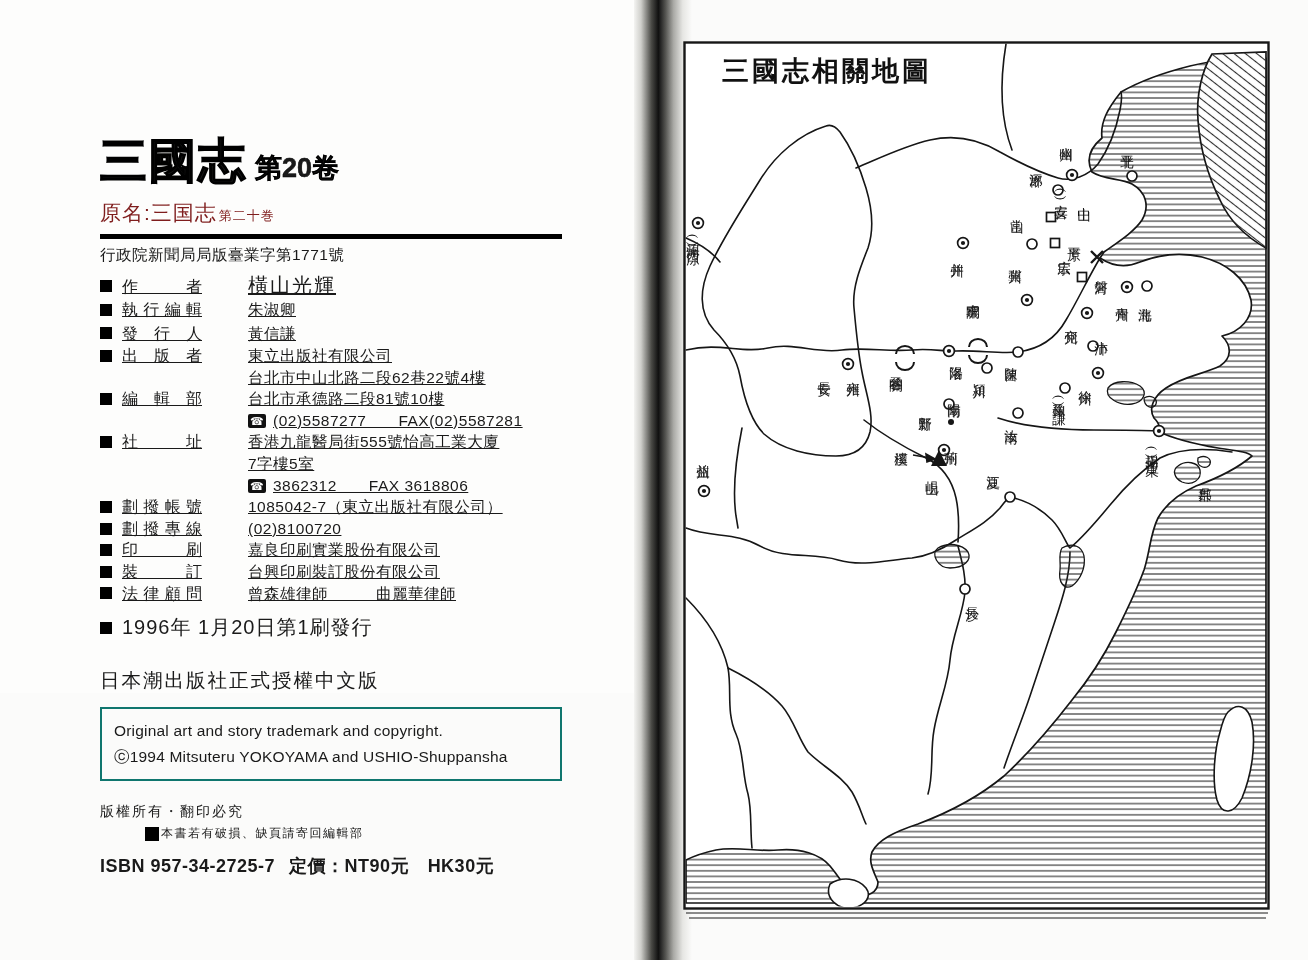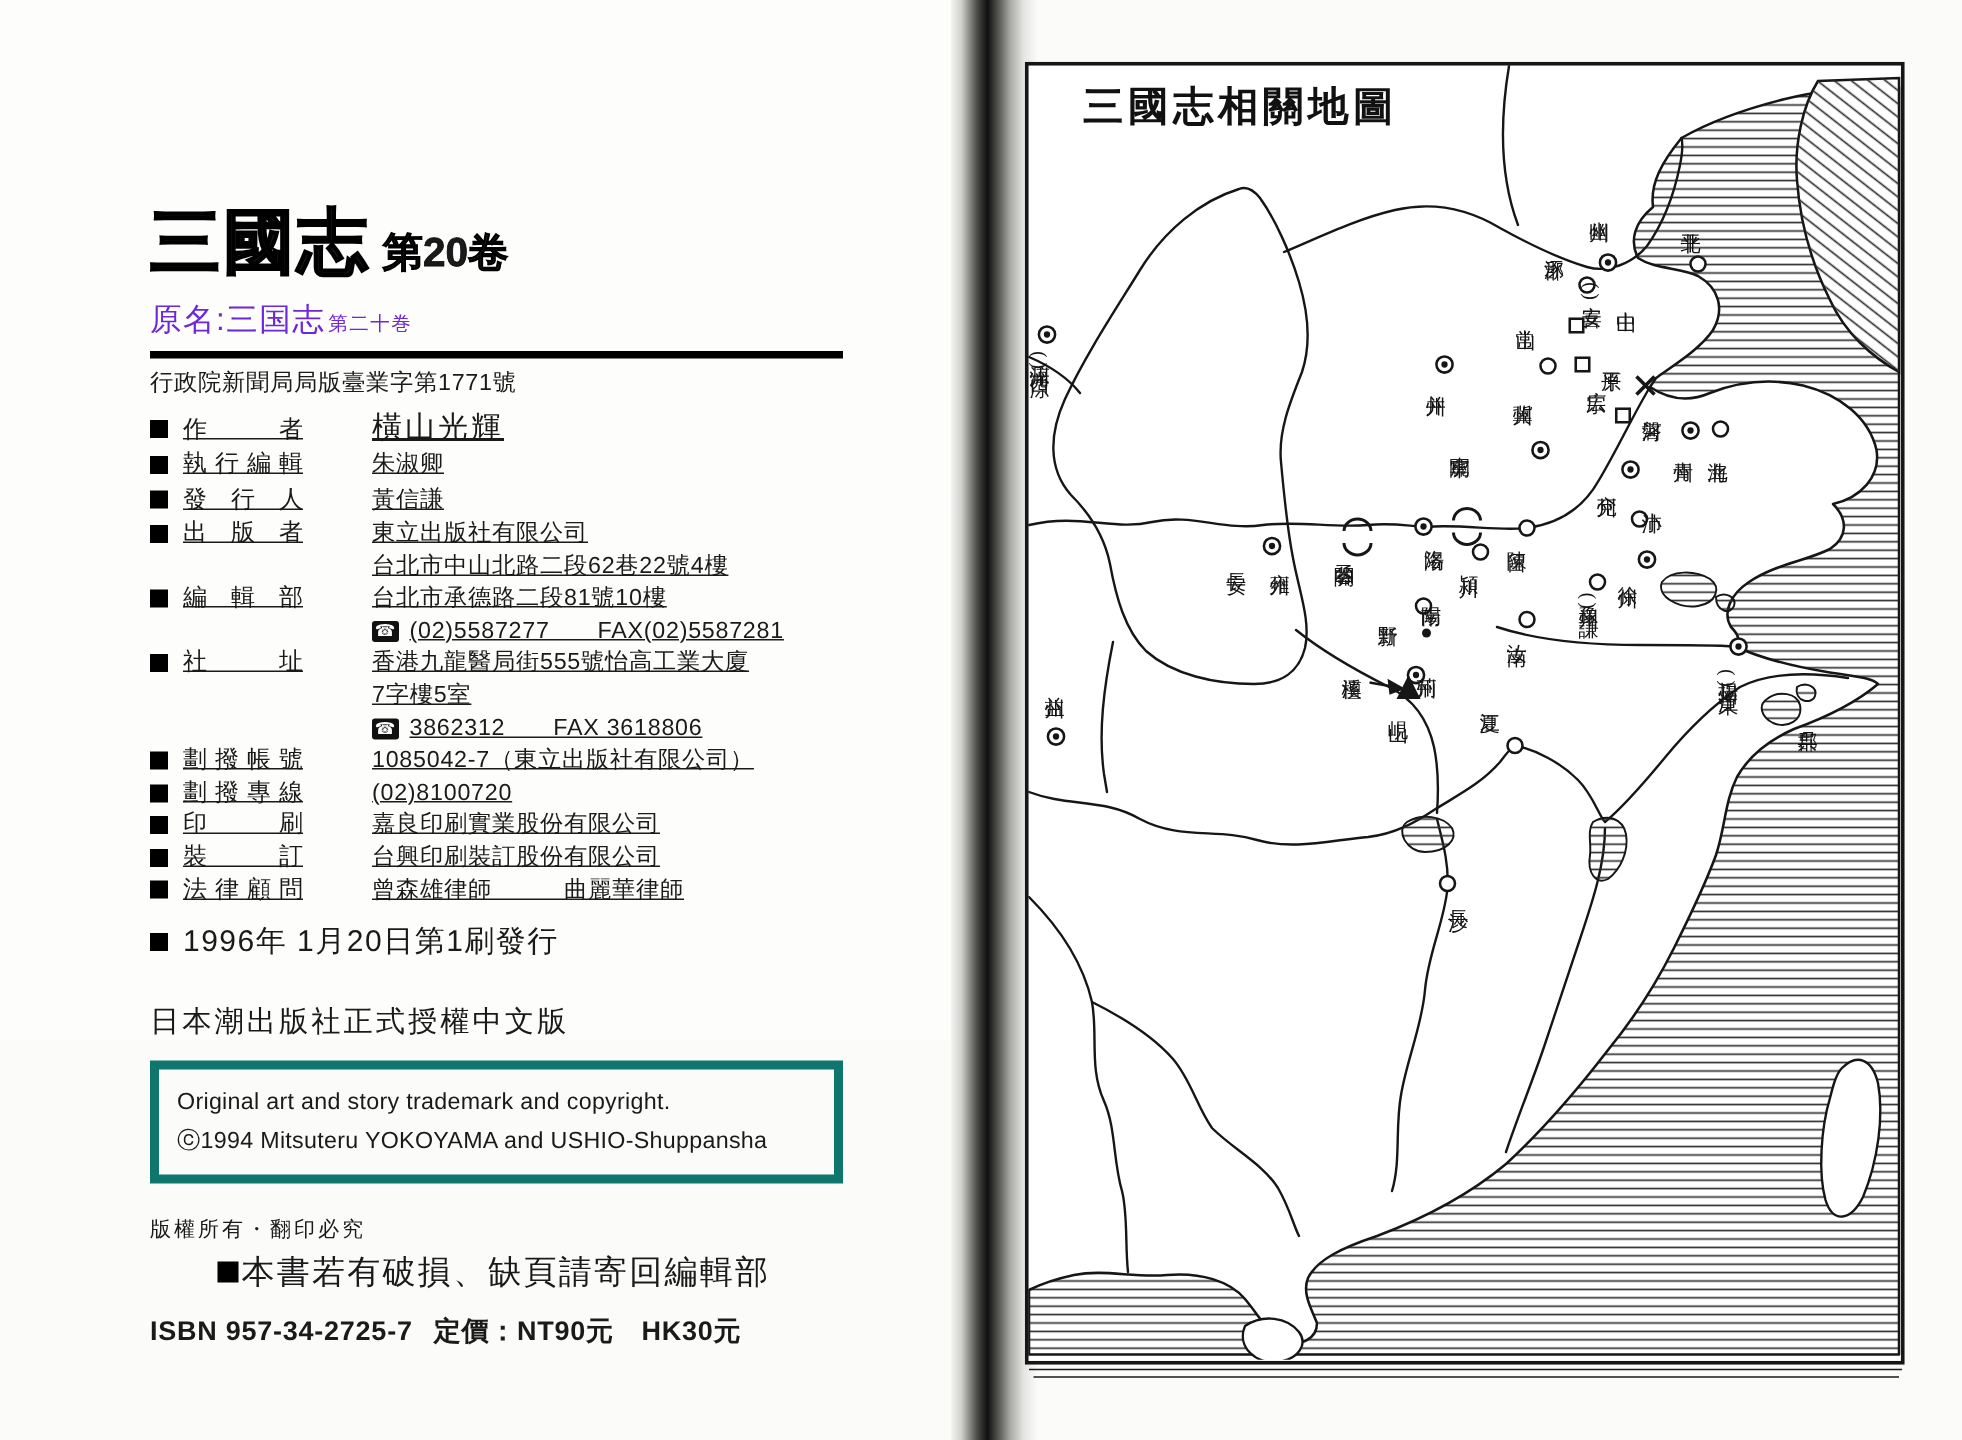--- a/index.html
+++ b/index.html
@@ -7,39 +7,39 @@
     width:1308px;height:960px;position:relative;overflow:hidden;
     background:#fbfbfa;color:#1a1a1a;
     font-family:"Liberation Sans",sans-serif;
   }
   
   .left-page{position:absolute;left:0;top:0;width:640px;height:693px;background:#fdfdfc;}
   .colophon{position:absolute;left:100px;top:130px;width:462px;}
   .title-line{white-space:nowrap;}
   .book-title{font-size:47px;font-weight:bold;-webkit-text-stroke:1.4px #000;letter-spacing:2px;}
   .book-vol{font-size:27px;font-weight:bold;-webkit-text-stroke:.5px #000;margin-left:8px;}
-  .orig-line{margin-top:6px;font-size:21px;color:#6d28d9;letter-spacing:1px;}
+  .orig-line{margin-top:6px;font-size:21px;color:#7f1d1d;letter-spacing:1px;}
   .orig-vol{font-size:13px;margin-left:2px;}
   .rule{height:4.5px;background:#000;margin-top:7px;}
   .registration{font-size:15.5px;margin-top:6px;letter-spacing:.5px;}
   .rows{margin-top:8px;text-decoration:underline;}
   .row{display:flex;align-items:baseline;line-height:21.6px;font-size:15.5px;white-space:nowrap;}
   .row.first4{line-height:23.5px;}
   .bullet{display:inline-block;width:12px;height:12px;background:#000;flex:0 0 12px;align-self:center;margin-right:10px;}
   .bullet.hidden{visibility:hidden;}
   .rlabel{display:inline-block;width:80px;font-size:16px;text-align:justify;text-align-last:justify;flex:0 0 80px;margin-right:46px;}
   .rvalue{font-size:15.5px;letter-spacing:.5px;}
   .rvalue.big{font-size:20px;letter-spacing:2px;}
   .phicon{display:inline-block;width:18px;height:14px;background:#111;color:#fff;font-size:11px;
     line-height:14px;text-align:center;border-radius:2px;margin-right:7px;vertical-align:1px;}
   .date-line{display:flex;align-items:center;margin-top:10px;font-size:20px;letter-spacing:1px;}
   .auth-line{margin-top:26px;font-size:19.5px;letter-spacing:2px;}
-  .copy-box{margin-top:13px;border:6px solid #0f766e;padding:9px 12px;font-size:15.5px;line-height:26px;letter-spacing:.2px;}
+  .copy-box{margin-top:13px;border:2px solid #0f766e;padding:9px 12px;font-size:15.5px;line-height:26px;letter-spacing:.2px;}
   .rights-line{margin-top:22px;font-size:14px;letter-spacing:2px;}
-  .notice-line{display:flex;align-items:center;font-size:22px;letter-spacing:1.5px;margin-top:4px;padding-left:45px;}
+  .notice-line{display:flex;align-items:center;font-size:12px;letter-spacing:1.5px;margin-top:4px;padding-left:45px;}
   .notice-line .bullet{width:14px;height:14px;flex:0 0 14px;margin-right:2px;}
   .isbn-line{margin-top:12px;font-size:18px;font-weight:bold;letter-spacing:.5px;}
   .isbn-line .price{margin-left:14px;}
   
   .spine{position:absolute;left:634px;top:0;width:58px;height:960px;
     background:linear-gradient(90deg,#f4f4f2 0%,#cfcfcb 12%,#4a4a46 30%,#101010 42%,#585854 55%,#a9a9a5 68%,#e6e6e3 84%,#fbfbfa 100%);}
   
   svg.map{position:absolute;left:0;top:0;}
   .map-title{font-family:"Liberation Serif",serif;font-size:27px;font-weight:bold;letter-spacing:3px;fill:#111;}
   .mlabel{font-family:"Liberation Serif",serif;font-size:13.5px;fill:#151515;letter-spacing:1px;

